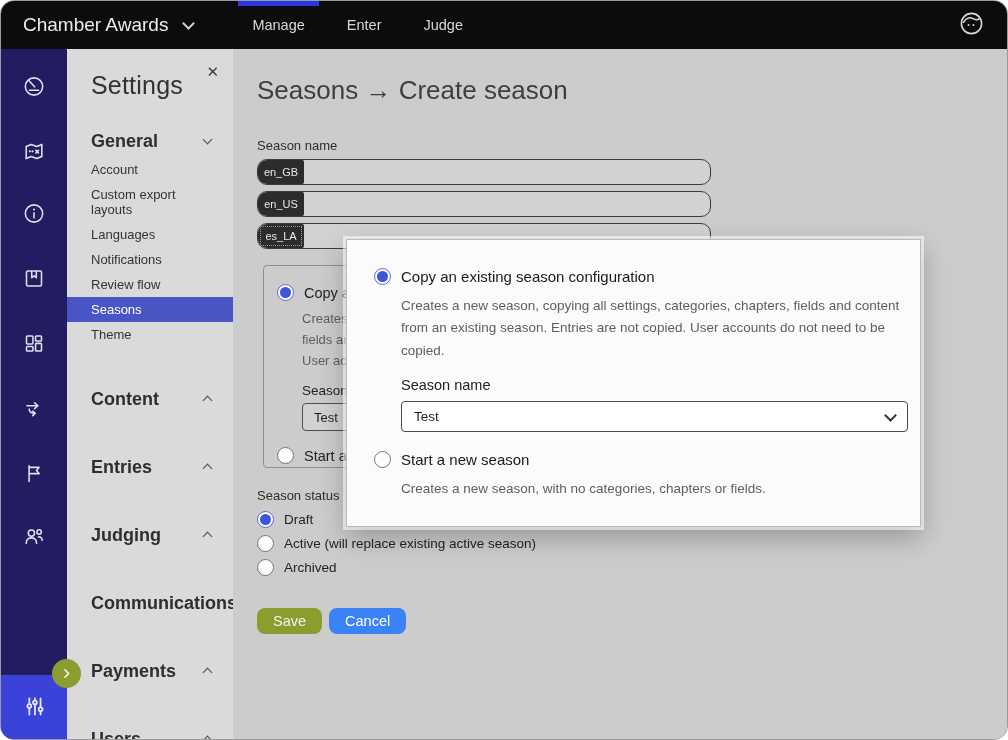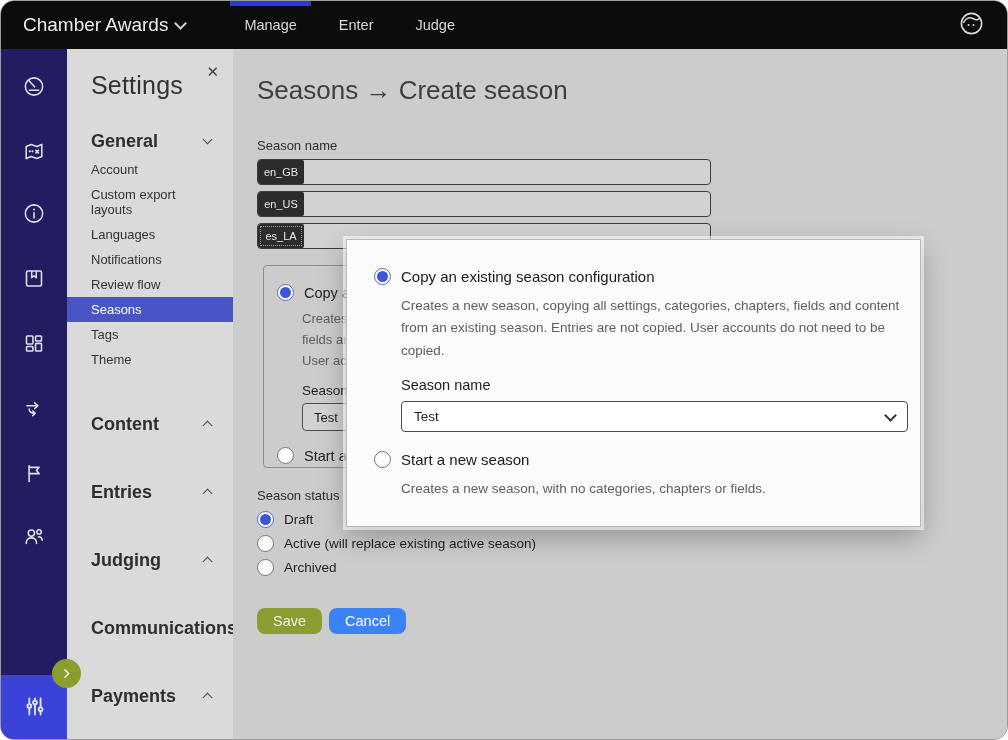--- a/index.html
+++ b/index.html
@@ -1,20 +1,20 @@
 <!DOCTYPE html>
 <html><head>
 <meta charset="utf-8">
 <style>
   html,body{margin:0;padding:0;background:#ffffff;font-family:"Liberation Sans",sans-serif;}
   .window{position:relative;width:1008px;height:740px;box-sizing:border-box;border:1px solid #9a9a9a;
     border-radius:14px;overflow:hidden;background:#cccccc;margin:0 auto;}
   
   .topbar{display:flex;align-items:center;height:48px;background:#0c0c0c;padding:0 22px;position:relative;z-index:5;}
-  .brand{display:flex;align-items:center;gap:8px;color:#ececec;font-size:19px;cursor:pointer;}
+  .brand{display:flex;align-items:center;gap:16px;color:#ececec;font-size:19px;cursor:pointer;}
   .chev{display:inline-block;width:7px;height:7px;border-right:2px solid #cfcfcf;border-bottom:2px solid #cfcfcf;transform:rotate(45deg);margin-top:-4px;}
   .topnav{display:flex;margin-left:42px;gap:8px;height:48px;}
   .topnav-item{position:relative;color:#d8d8d8;font-size:14.5px;line-height:48px;padding:0 17px;cursor:pointer;}
   .topnav-item.active::before{content:"";position:absolute;top:0;left:3px;right:3px;height:5px;background:#2b38e0;}
   .topbar-right{margin-left:auto;display:flex;align-items:center;}
   
   .body{display:flex;height:692px;position:relative;}
   .iconbar{position:relative;width:66px;flex:none;background:#221c60;}
   .side-ic{position:absolute;left:50%;transform:translateX(-50%);}
   .iconbar-bottom{position:absolute;left:0;right:0;bottom:0;height:66px;background:#3a42d9;display:flex;align-items:center;justify-content:center;}
@@ -28,21 +28,21 @@
   .nav-head{display:flex;align-items:center;justify-content:space-between;padding:5px 22px 5px 24px;font-size:18px;font-weight:700;color:#2e2e2e;cursor:pointer;}
   .nav-head .chev{border-color:#4a4a4a;border-width:1.5px;width:6px;height:6px;}
   .chev.up{transform:rotate(-135deg);margin-top:2px;}
   .nav-item{padding:5px 24px;font-size:13px;color:#333333;cursor:pointer;}
   .nav-item.selected{background:#4a55c5;color:#ffffff;}
   .nav-section{margin-top:37px;}
   
   .main{flex:1;background:#cccccc;padding:26px 0 0 24px;position:relative;}
   .page-title{margin:0;font-size:26px;font-weight:400;color:#3e3e3e;}
   .field-label{margin-top:32px;margin-bottom:6px;font-size:13px;color:#2d2d2d;}
-  .lang-row{display:flex;width:454px;height:26px;box-sizing:border-box;border:1px solid #3c3c3c;border-radius:4px;background:#d2d2d2;margin-bottom:6px;overflow:hidden;}
+  .lang-row{display:flex;width:454px;height:26px;box-sizing:border-box;border:1px solid #3c3c3c;border-radius:10px;background:#d2d2d2;margin-bottom:6px;overflow:hidden;}
   .lang-tag{width:46px;flex:none;background:#2c2c2c;color:#e9e9e9;font-size:11px;display:flex;align-items:center;justify-content:center;border-radius:2px;}
   .lang-tag.dotted{outline:1px dotted #9a9a9a;outline-offset:-3px;}
   .lang-input{flex:1;border:none;background:transparent;outline:none;font-size:13px;padding:0 8px;color:#222;}
   
   .radio-row{display:flex;align-items:center;gap:10px;text-align:center;}
   .radio{width:15px;height:15px;flex:none;border:1px solid #6f7480;border-radius:50%;background:#fdfdfd;position:relative;cursor:pointer;}
   .radio.checked{border-color:#5868c9;}
   .radio.checked::after{content:"";position:absolute;inset:2px;border-radius:50%;background:#3d56d8;}
   
   .option-box{box-sizing:border-box;margin-top:16px;margin-left:6px;width:448px;height:203px;border:1px solid #8f8f8f;border-radius:4px;
@@ -181,21 +181,20 @@
         <div class="nav-head">
           <span>General</span>
           <span class="chev"></span>
         </div>
         <div class="nav-item">Account</div>
         <div class="nav-item">Custom export layouts</div>
         <div class="nav-item">Languages</div>
         <div class="nav-item">Notifications</div>
         <div class="nav-item">Review flow</div>
         <div class="nav-item selected">Seasons</div>
-        <div class="nav-item">Tags</div>
         <div class="nav-item">Theme</div>
 
         <div class="nav-head nav-section">
           <span>Content</span>
           <span class="chev up"></span>
         </div>
         <div class="nav-head nav-section">
           <span>Entries</span>
           <span class="chev up"></span>
         </div>

